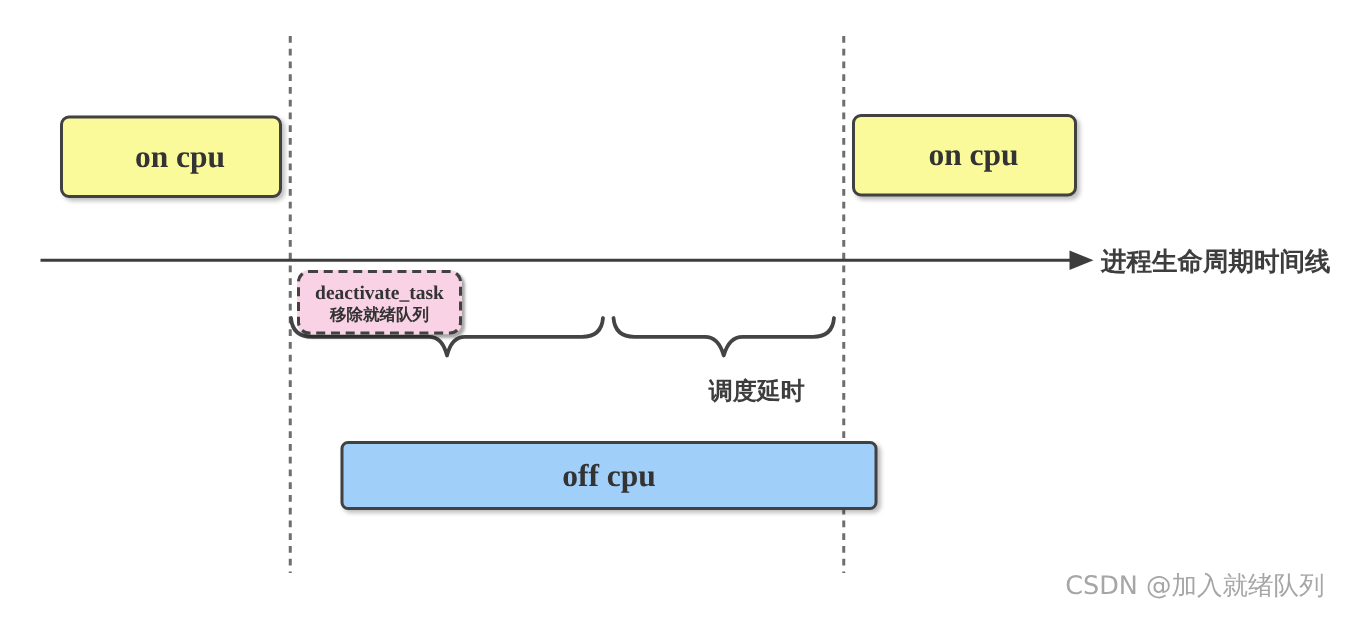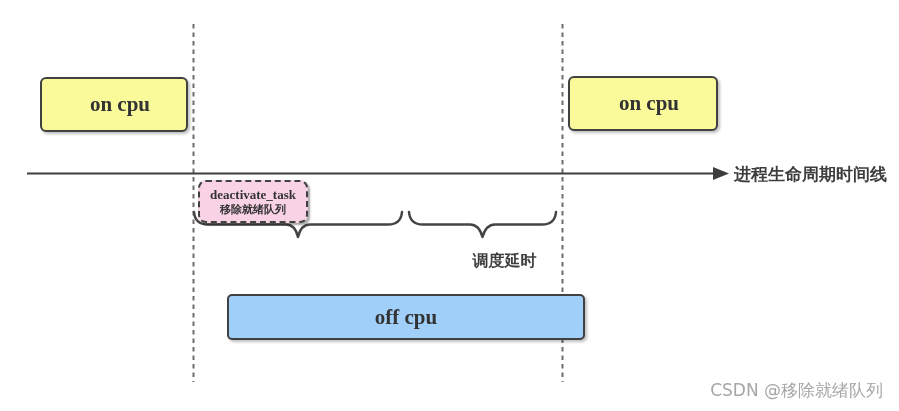--- a/index.html
+++ b/index.html
@@ -145,15 +145,15 @@
 
 
   <div class="abs brace-label delay-label">调度延时</div>
 
   <div class="abs off-cpu-box">
     <span>off cpu</span>
   </div>
 
   <div class="abs axis-label">进程生命周期时间线</div>
 
-  <div class="abs watermark">CSDN @移除就绪队列</div>
+  <div class="abs watermark">CSDN @加入就绪队列</div>
 
 </div>
 
 </body></html>

